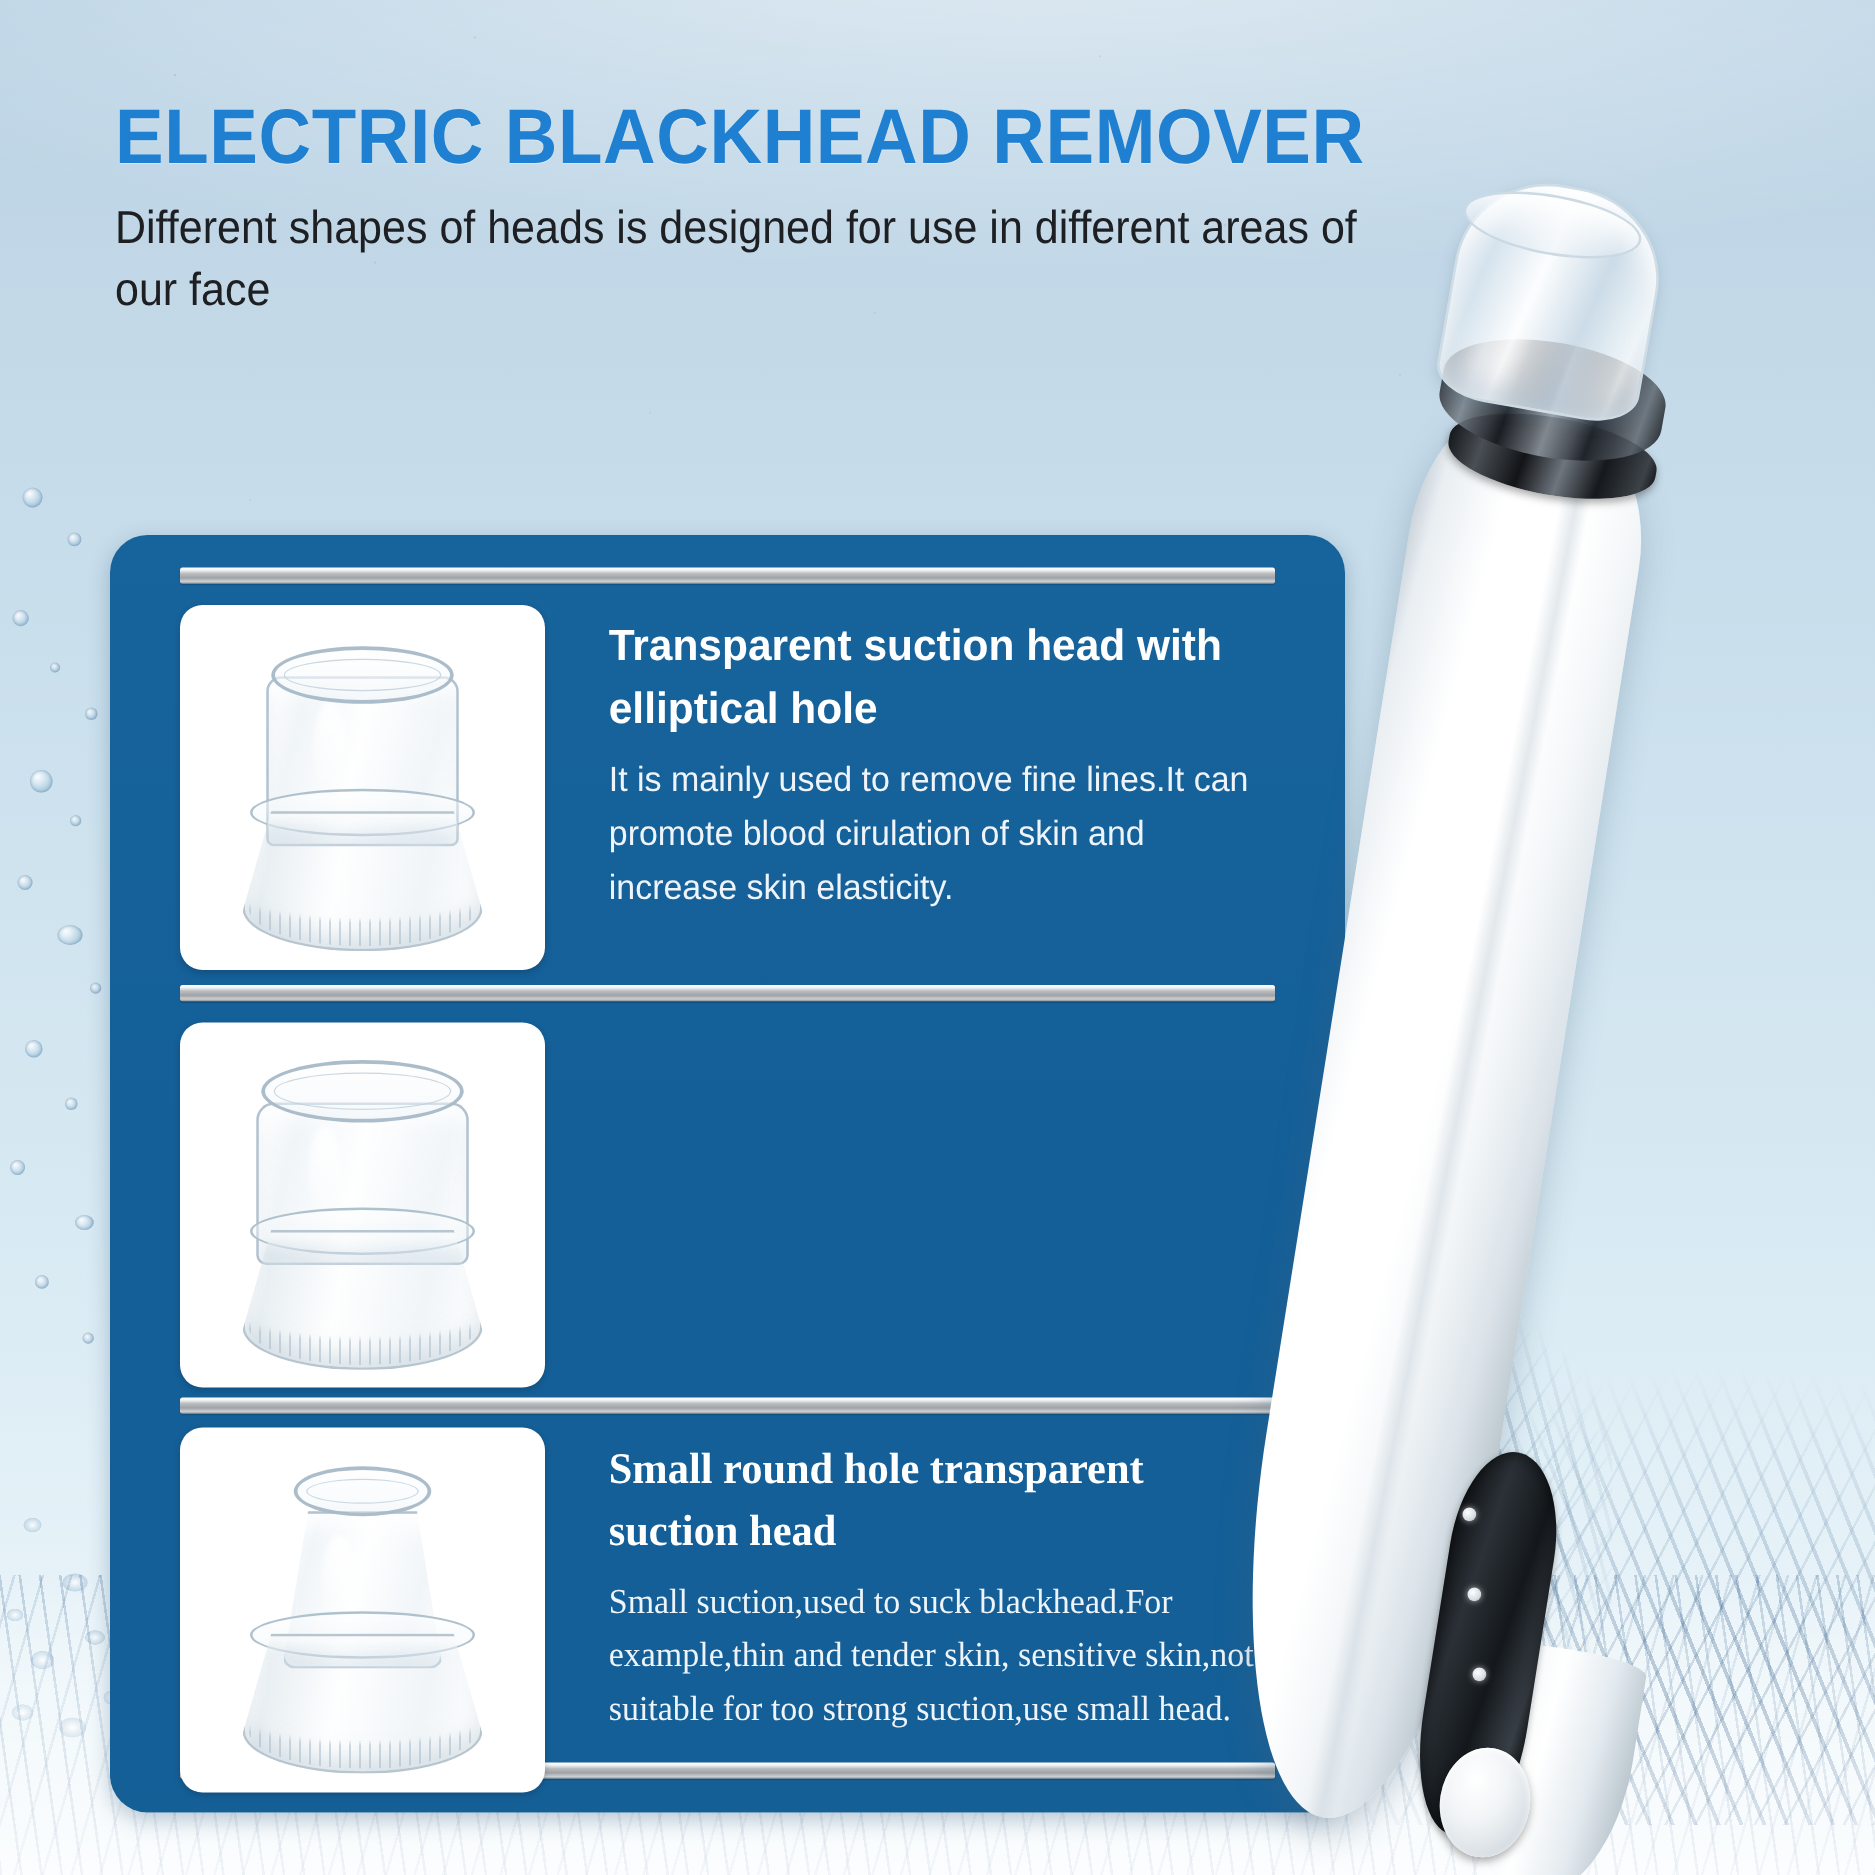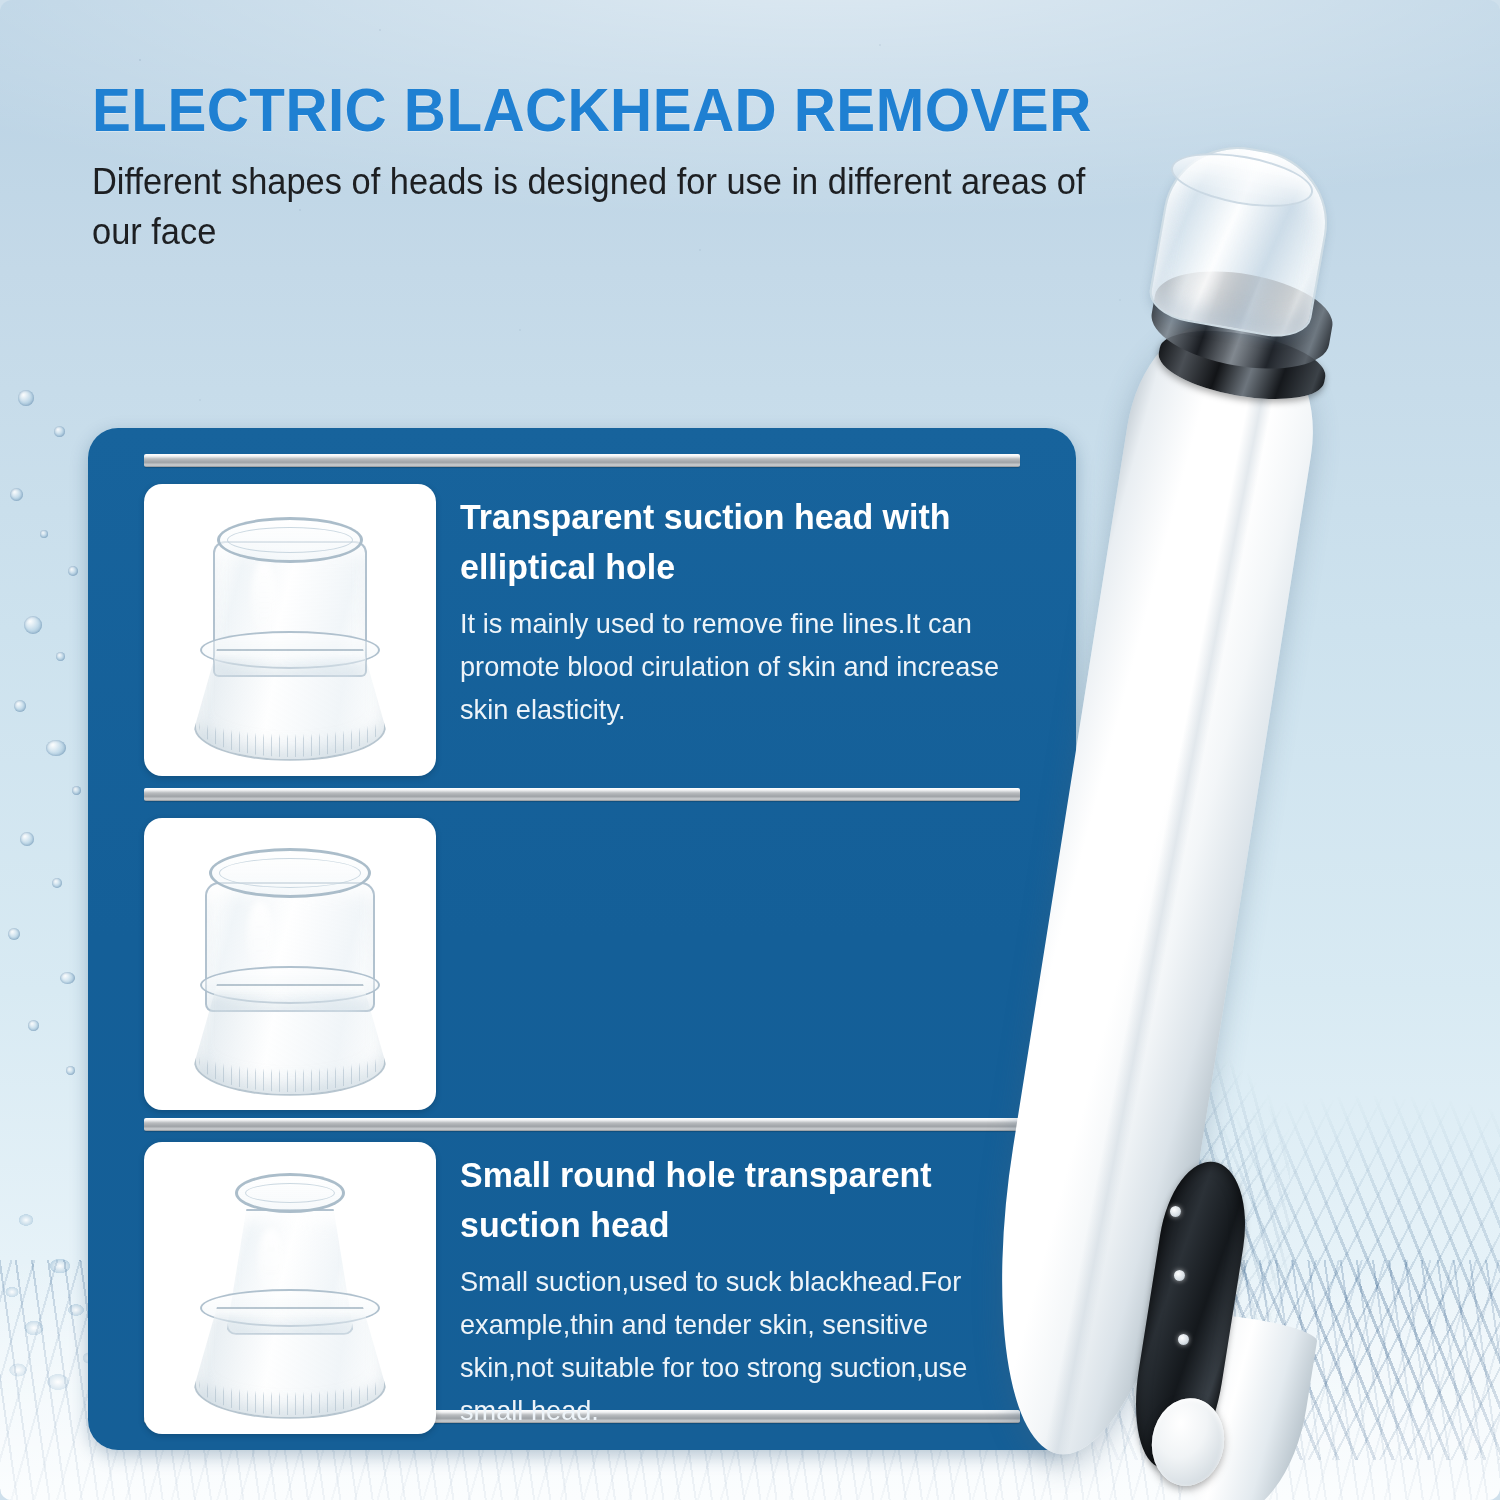--- a/index.html
+++ b/index.html
@@ -5,21 +5,20 @@
   html,body{margin:0;padding:0;}
   body{
     width:1500px;height:1500px;overflow:hidden;
     font-family:"Liberation Sans", sans-serif;
     background:#cfe0ec;
   }
   #stage{
     position:relative;width:1500px;height:1500px;overflow:hidden;
     background:
       linear-gradient(180deg,#b9d2e4 0%, #c4d9e8 18%, #cde2ee 42%, #d8eaf3 66%, #e6f2f8 84%, #eff7fb 100%);
-    border-radius: 12px;
   }
 
   
   .bgfx{position:absolute;inset:0;pointer-events:none;}
   .glowtop{
     position:absolute;left:0;top:0;width:100%;height:420px;
     background:radial-gradient(120% 100% at 55% -10%, rgba(255,255,255,.55), rgba(255,255,255,0) 62%);
   }
   .specks{
     position:absolute;left:0;top:0;width:100%;height:1500px;opacity:.5;
@@ -108,21 +107,21 @@
     position:absolute;left:88px;top:428px;width:988px;height:1022px;
     background:linear-gradient(180deg,#17639c 0%, #145f98 50%, #155f97 100%);
     border-radius:30px;box-shadow:0 6px 18px rgba(15,60,100,.28);
     padding:0;box-sizing:border-box;
   }
   .divider{
     position:absolute;left:56px;width:876px;height:13px;border-radius:2px;
     background:linear-gradient(180deg,#ffffff 0%, #f2f3f4 16%, #b9bcbf 38%, #9fa3a7 64%, #cdd0d3 86%, #8e9296 100%);
     box-shadow:0 1px 1px rgba(0,0,0,.18);
   }
-  .row{position:absolute;left:56px;width:880px;display:flex;gap:24px;}
+  .row{position:absolute;left:56px;width:880px;display:flex;gap:51px;}
   .thumb{
     width:292px;height:292px;flex:0 0 292px;background:#ffffff;border-radius:18px;
     position:relative;overflow:hidden;box-shadow:0 2px 6px rgba(0,0,0,.18);
   }
   .txtcol{flex:1;padding-top:8px;}
   .ftitle{
     color:#ffffff;font-size:35px;font-weight:bold;line-height:1.42;margin:0;
     transform:scaleX(.97);transform-origin:left center;
   }
   .fbody{
@@ -323,21 +322,21 @@
               <div class="gloss"></div>
             </div>
           <div class="mouth"></div>
           <div class="rim"></div>
           <div class="base"></div>
           <div class="ribs"></div>
         </div>
       </div>
     </div>
 
-    <div class="row" style="top:714px;">
+    <div class="row" style="top:714px;font-family:Liberation Serif, serif;">
       <div class="thumb">
         <div class="head vC" style="width:200px;height:250px;">
           <div class="top">
               <div class="gloss"></div>
             </div>
           <div class="mouth"></div>
           <div class="rim"></div>
           <div class="base"></div>
           <div class="ribs"></div>
         </div>

